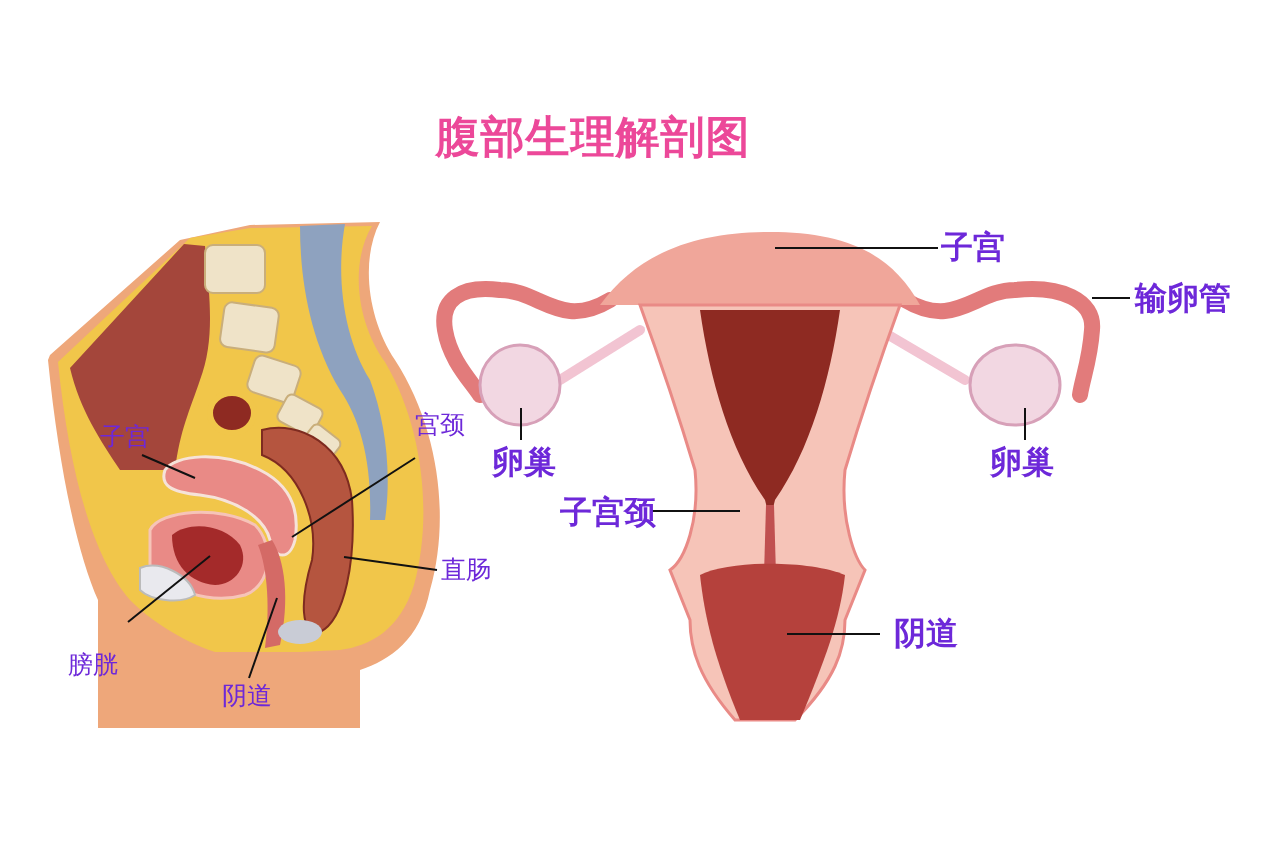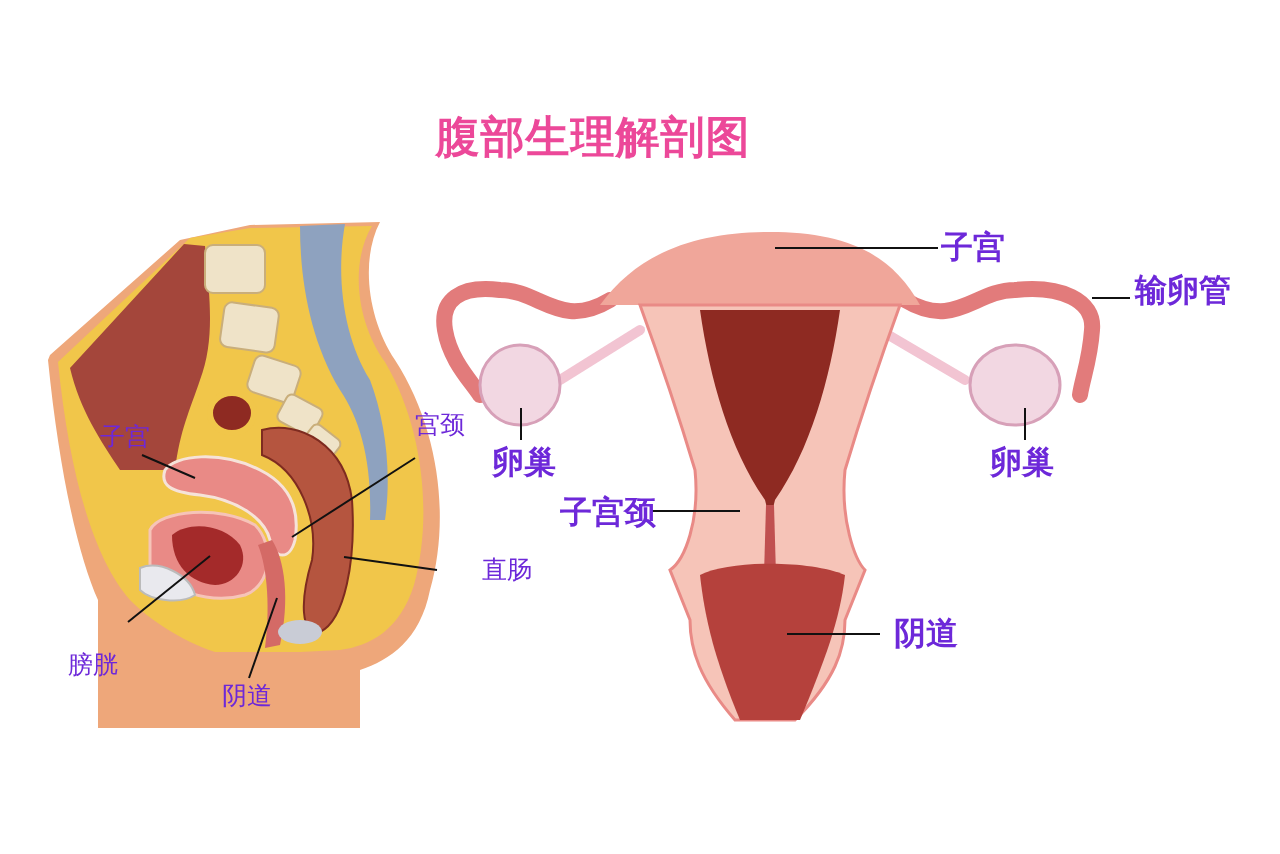--- a/index.html
+++ b/index.html
@@ -86,22 +86,22 @@
       <line x1="521" y1="408" x2="521" y2="440"></line>
       <line x1="1025" y1="408" x2="1025" y2="440"></line>
       <line x1="652" y1="511" x2="740" y2="511"></line>
       <line x1="787" y1="634" x2="880" y2="634"></line>
     </g>
   </g>
 </svg>
 
 <div class="lbl s" style="left:100px;top:424px;">子宫</div>
 <div class="lbl s" style="left:415px;top:412px;">宫颈</div>
-<div class="lbl s" style="left:441px;top:557px;margin-left:41px;">直肠</div>
+<div class="lbl s" style="left:441px;top:557px;">直肠</div>
 <div class="lbl s" style="left:68px;top:652px;">膀胱</div>
 <div class="lbl s" style="left:222px;top:683px;">阴道</div>
 
 <div class="lbl b" style="left:941px;top:231px;">子宫</div>
-<div class="lbl b" style="left:1135px;top:274px;">输卵管</div>
+<div class="lbl b" style="left:1135px;top:282px;">输卵管</div>
 <div class="lbl b" style="left:492px;top:446px;">卵巢</div>
 <div class="lbl b" style="left:990px;top:446px;">卵巢</div>
 <div class="lbl b" style="left:560px;top:496px;">子宫颈</div>
 <div class="lbl b" style="left:894px;top:617px;">阴道</div>
 
 </body></html>

